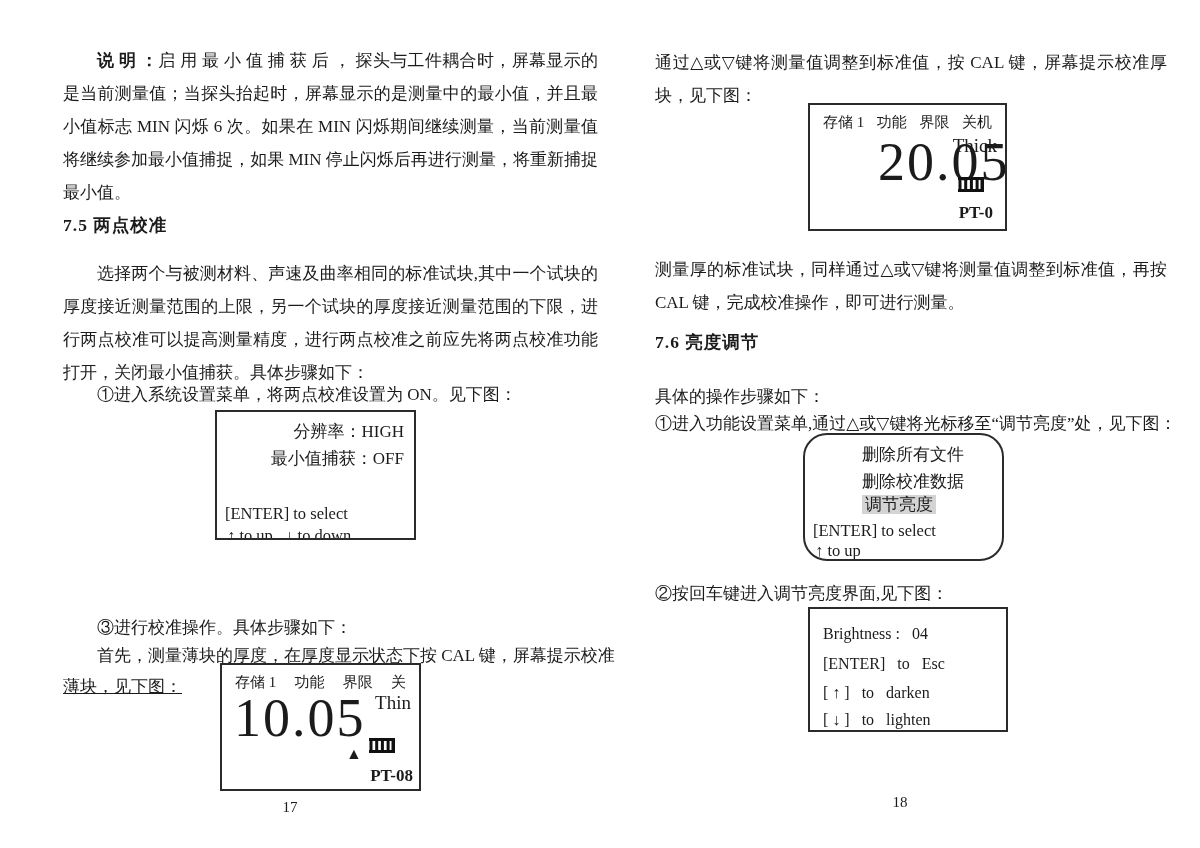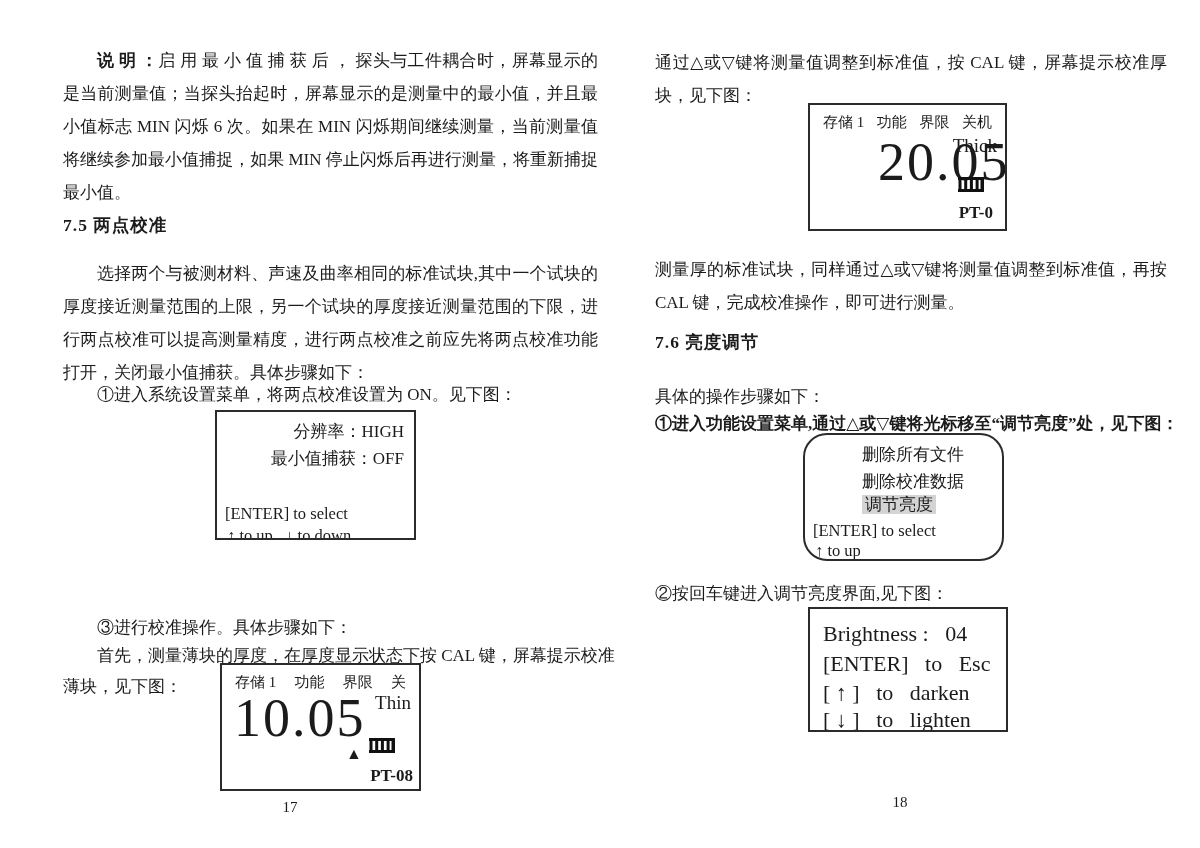--- a/index.html
+++ b/index.html
@@ -26,21 +26,21 @@
   
   .lcd-menu { position:absolute; top:8px; left:13px; right:13px; display:flex; justify-content:space-between; font-size:15px; white-space:pre; }
   .lcd-mode { position:absolute; font-size:19px; }
   .lcd-value { position:absolute; font-size:54px; letter-spacing:2px; line-height:1; }
   .lcd-probe { position:absolute; font-weight:bold; font-size:17px; }
   .lcd-pointer { position:absolute; font-size:16px; line-height:1; }
   .mm-icon { position:absolute; }
 
   
   .menu-item { position:absolute; left:57px; font-size:17px; line-height:22px; }
-  .bright-line { position:absolute; left:13px; font-size:22px; line-height:21px; white-space:pre; }
+  .bright-line { position:absolute; left:13px; font-size:16px; line-height:21px; white-space:pre; }
 </style>
 </head>
 <body>
 
 <div class="sheet">
 
   <div class="blk para indent" style="left:63px; top:44px; width:535px;">
     <span class="bold">说 明 ：</span><span>启 用 最 小 值 捕 获 后 ， 探头与工件耦合时，屏幕显示的是当前测量值；当探头抬起时，屏幕显示的是测量中的最小值，并且最小值标志 MIN 闪烁 6 次。如果在 MIN 闪烁期间继续测量，当前测量值将继续参加最小值捕捉，如果 MIN 停止闪烁后再进行测量，将重新捕捉最小值。</span>
   </div>
 
@@ -60,21 +60,21 @@
       <span>OFF</span>
     </div>
     <div class="shint" style="top:91px;">[ENTER] to select</div>
     <div class="shint" style="top:113px; left:10px;">↑ to up   ↓ to down</div>
   </div>
 
 
   <div class="blk para indent nowrap" style="left:63px; top:611px; width:535px;">③进行校准操作。具体步骤如下：</div>
 
   <div class="blk para indent nowrap" style="left:63px; top:639px; width:540px;">首先，测量薄块的厚度，在厚度显示状态下按 CAL 键，屏幕提示校准</div>
-  <div class="blk para nowrap" style="left:63px; top:670px;">薄块，见下图：</div>
+  <div class="blk para nowrap" style="left:63px; top:670px;text-decoration:underline;">薄块，见下图：</div>
 
   <div class="screen" style="left:220px; top:663px; width:197px; height:124px;">
     <div class="lcd-menu">
       <span>存储 1</span>
       <span>功能</span>
       <span>界限</span>
       <span>关</span>
     </div>
     <div class="lcd-mode" style="top:27px; right:8px;">Thin</div>
     <div class="lcd-value" style="left:12px; top:26px;">10.05</div>
@@ -115,21 +115,21 @@
     </svg>
     <div class="lcd-probe" style="right:12px; bottom:6px;">PT-0</div>
   </div>
 
   <div class="blk para" style="left:655px; top:253px; width:512px;">测量厚的标准试块，同样通过△或▽键将测量值调整到标准值，再按 CAL 键，完成校准操作，即可进行测量。</div>
 
   <div class="blk heading" style="left:655px; top:330px;">7.6  亮度调节</div>
 
   <div class="blk para nowrap" style="left:655px; top:380px;">具体的操作步骤如下：</div>
 
-  <div class="blk para nowrap" style="left:655px; top:407px;font-weight:bold;">①进入功能设置菜单,通过△或▽键将光标移至“调节亮度”处，见下图：</div>
+  <div class="blk para nowrap" style="left:655px; top:407px;">①进入功能设置菜单,通过△或▽键将光标移至“调节亮度”处，见下图：</div>
 
   <div class="screen" style="left:803px; top:433px; width:197px; height:124px;border-radius:24px;">
     <div class="menu-item" style="top:9px;">删除所有文件</div>
     <div class="menu-item" style="top:36px;">删除校准数据</div>
     <div class="menu-item" style="top:59px;"><span class="hl">调节亮度</span></div>
     <div class="shint" style="top:85px;">[ENTER] to select</div>
     <div class="shint" style="top:105px; left:10px;">↑ to up</div>
   </div>
 
   <div class="blk para nowrap" style="left:655px; top:577px;">②按回车键进入调节亮度界面,见下图：</div>

